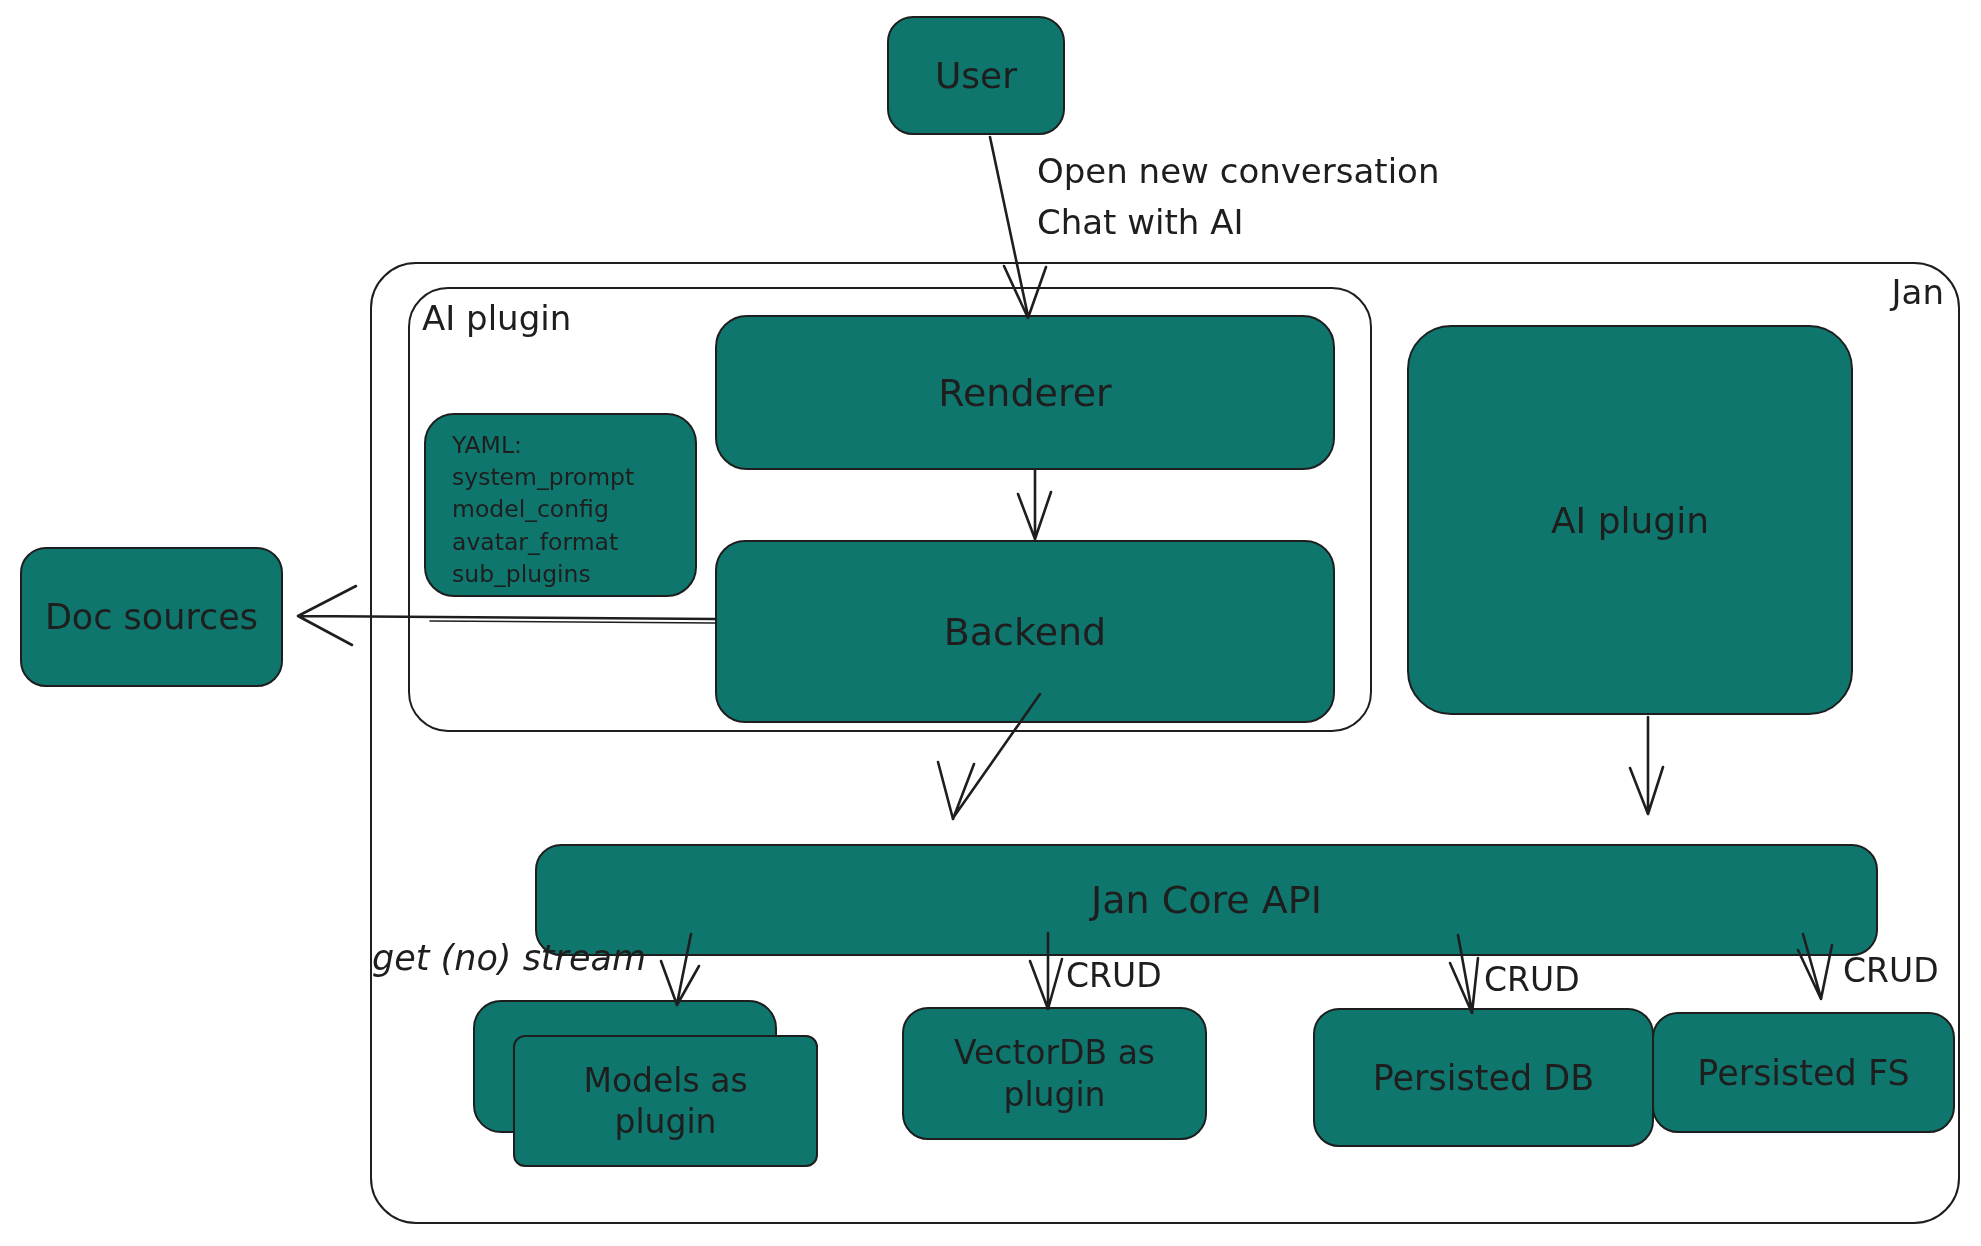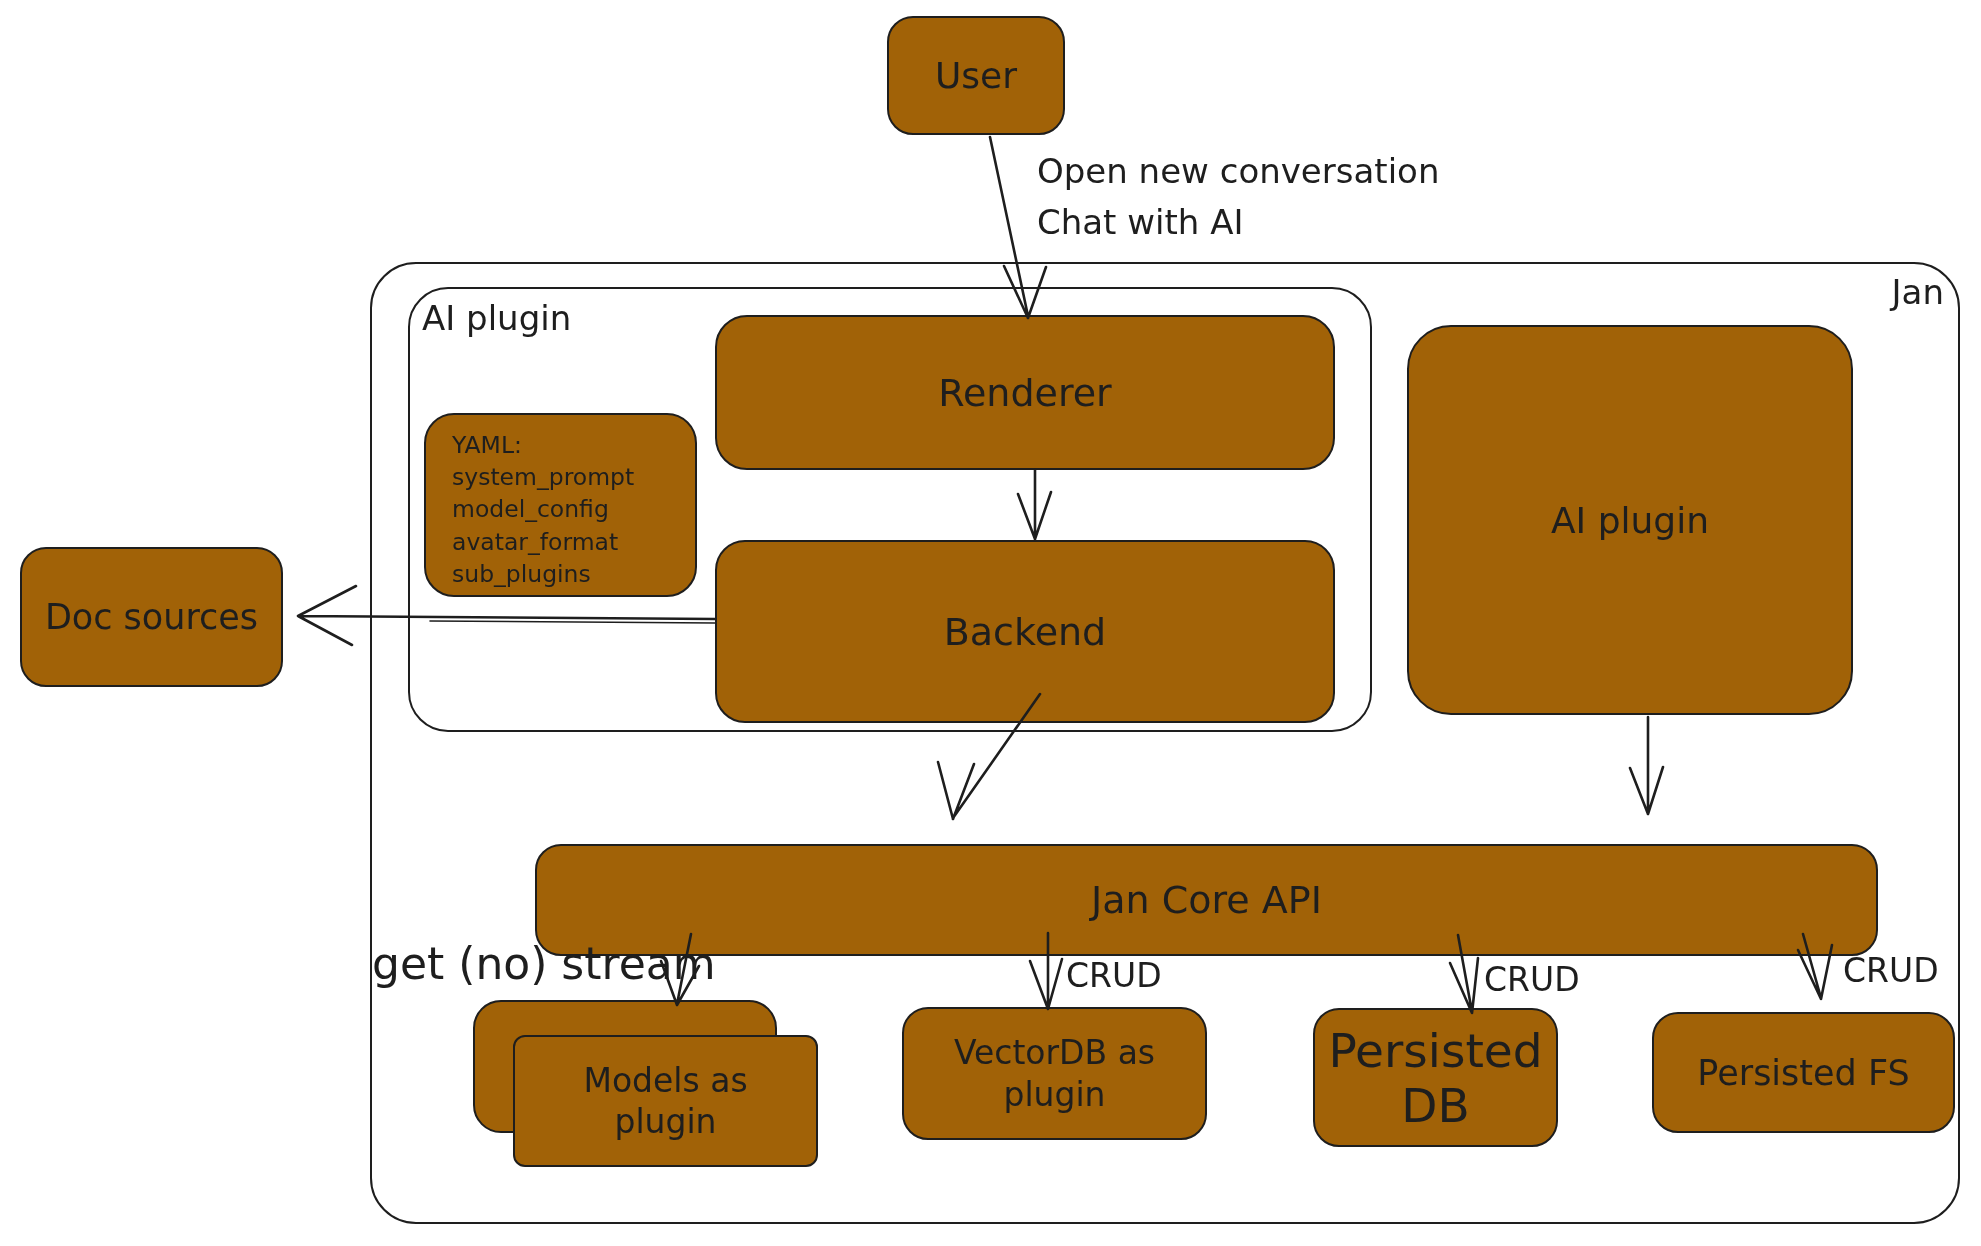--- a/index.html
+++ b/index.html
@@ -1,21 +1,21 @@
 <!DOCTYPE html>
 <html><head>
 <meta charset="utf-8">
 <style>
   html,body{margin:0;padding:0;background:#ffffff;}
   .stage{
     position:relative;width:1981px;height:1246px;background:#ffffff;overflow:hidden;
     font-family:"DejaVu Sans",sans-serif;color:#1e1e1e;
   }
   .box,.container{
-    position:absolute;border:2.6px solid #1e1e1e;background:#a16207;
+    position:absolute;border:2.6px solid #1e1e1e;background:#0f766e;
     box-sizing:border-box;color:#1e1e1e;
   }
   .box{display:flex;align-items:center;justify-content:center;text-align:center;}
   .container{background:transparent;}
   .corner-label{position:absolute;white-space:nowrap;}
   .edge-label{position:absolute;white-space:nowrap;color:#1e1e1e;}
   .edges{position:absolute;left:0;top:0;pointer-events:none;}
   .edges path{fill:none;stroke:#1e1e1e;stroke-width:2.6;stroke-linecap:round;stroke-linejoin:round;}
   .edges path.thin{stroke-width:1.6;}
 
@@ -30,26 +30,26 @@
     font-size:23.5px;line-height:1.37;padding:14px 10px 10px 26px;text-align:left;}
   .backend-box{left:715px;top:540px;width:620px;height:183px;border-radius:30px;font-size:38px;}
   .docsources-box{left:20px;top:547px;width:263px;height:140px;border-radius:26px;font-size:35px;}
   .aiplugin-right{left:1407px;top:325px;width:446px;height:390px;border-radius:44px;font-size:36px;}
   .jancore-bar{left:535px;top:820px;width:1343px;height:112px;border-radius:26px;font-size:38px;margin-top:24px;}
   .models-back{left:473px;top:1000px;width:304px;height:133px;border-radius:28px;}
   .models-front{left:513px;top:1035px;width:305px;height:132px;border-radius:12px;font-size:33px;line-height:1.25;}
   .models-front .lbl{width:250px;}
   .vectordb-box{left:902px;top:1007px;width:305px;height:133px;border-radius:26px;font-size:33px;line-height:1.25;}
   .vectordb-box .lbl{width:240px;}
-  .persisteddb-box{left:1313px;top:1008px;width:245px;height:139px;border-radius:26px;font-size:47px;}
+  .persisteddb-box{left:1313px;top:1008px;width:341px;height:139px;border-radius:26px;font-size:35px;}
   .persistedfs-box{left:1652px;top:1012px;width:303px;height:121px;border-radius:26px;font-size:35px;}
 
   
   .lbl-open{left:1037px;top:146px;font-size:34px;line-height:1.5;}
-  .lbl-stream{left:372px;top:938px;font-size:44px;}
+  .lbl-stream{left:372px;top:938px;font-size:35px;font-style:italic;}
   .lbl-crud-vector{left:1066px;top:956px;font-size:33px;}
   .lbl-crud-db{left:1484px;top:960px;font-size:33px;}
   .lbl-crud-fs{left:1843px;top:951px;font-size:33px;}
 </style>
 </head>
 <body>
 
 <div class="stage">
 
   <div class="container jan-container">

